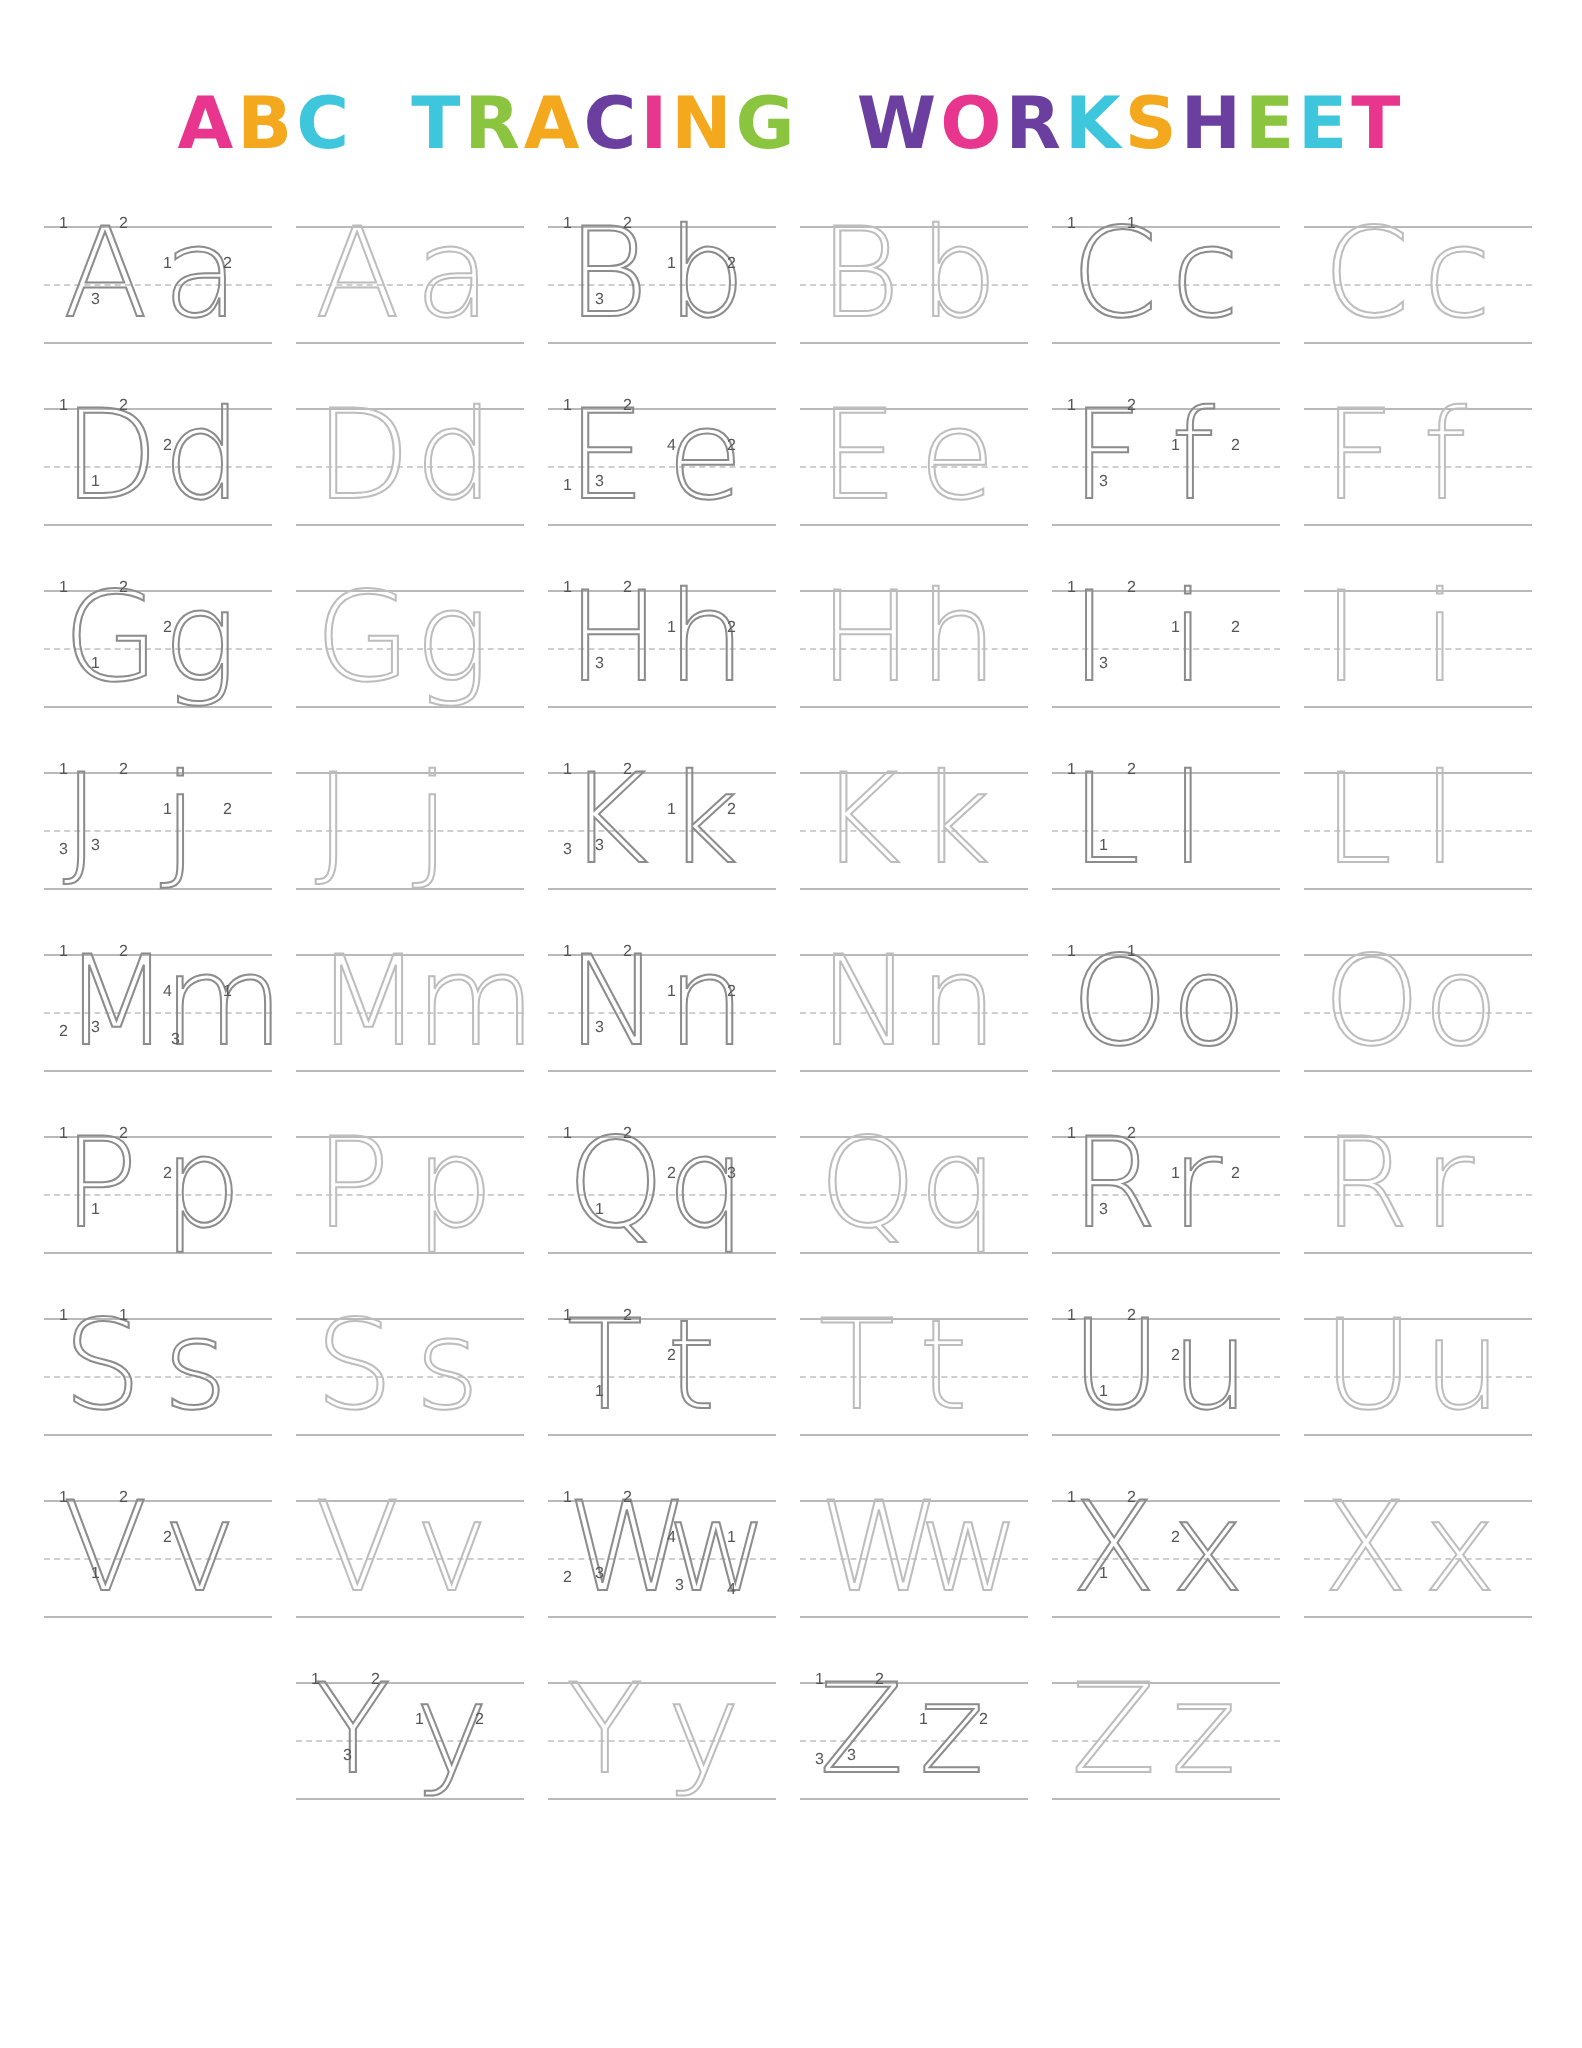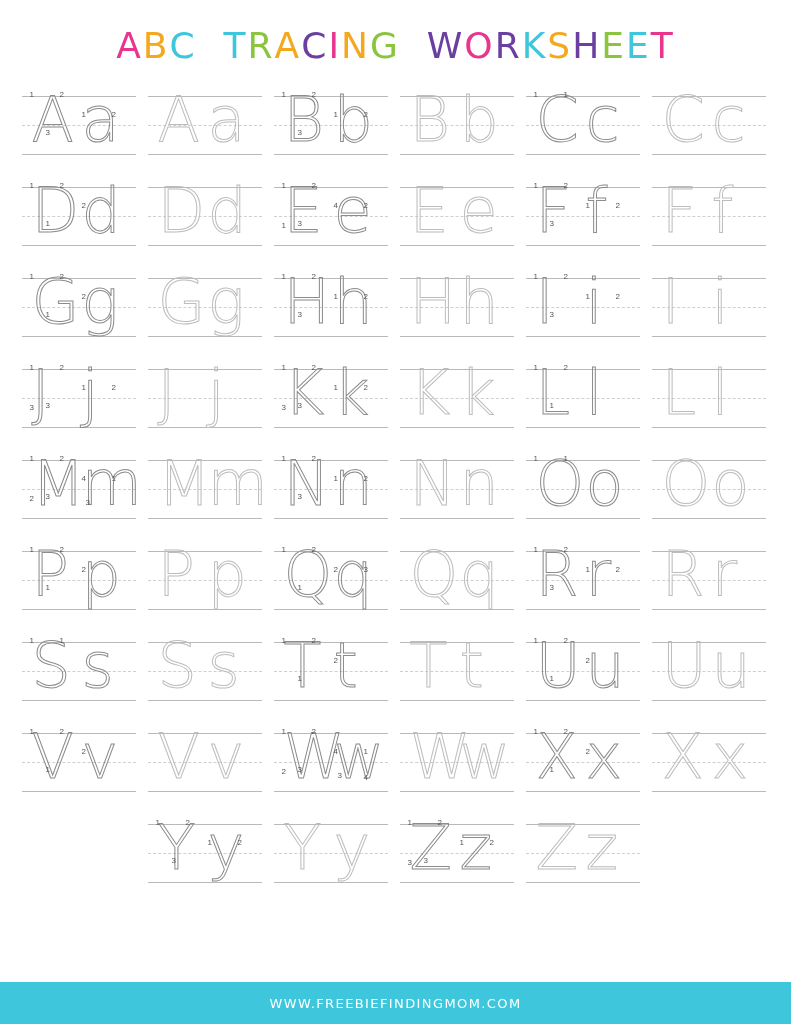--- a/index.html
+++ b/index.html
@@ -17,24 +17,24 @@
     position: relative;
     width: 791px;
     height: 1024px;
     background: #ffffff;
     box-sizing: border-box;
   }
   
   .title {
     text-align: center;
     margin: 0;
-    padding: 28px 0 10px 0;
+    padding: 45px 0 10px 0;
     font-family: "DejaVu Sans", sans-serif;
     font-size: 36px;
-    font-weight: normal;
+    font-weight: bold;
     letter-spacing: 2px;
     line-height: 1;
     white-space: nowrap;
   }
   .title span {
     display: inline-block;
   }
   
   .grid {
     position: relative;
@@ -708,17 +708,14 @@
         <div class="rule mid"></div>
         <div class="rule bottom"></div>
         <div class="glyphbox">
           <div class="glyph upper">Z</div>
           <div class="glyph lower">z</div>
         </div>
       </div>
       <div class="cell empty"></div>
     </div>
 
-  <div class="footer">
-    <span class="footer-text">WWW.FREEBIEFINDINGMOM.COM</span>
-  </div>
 
 </div>
 
 </body></html>

